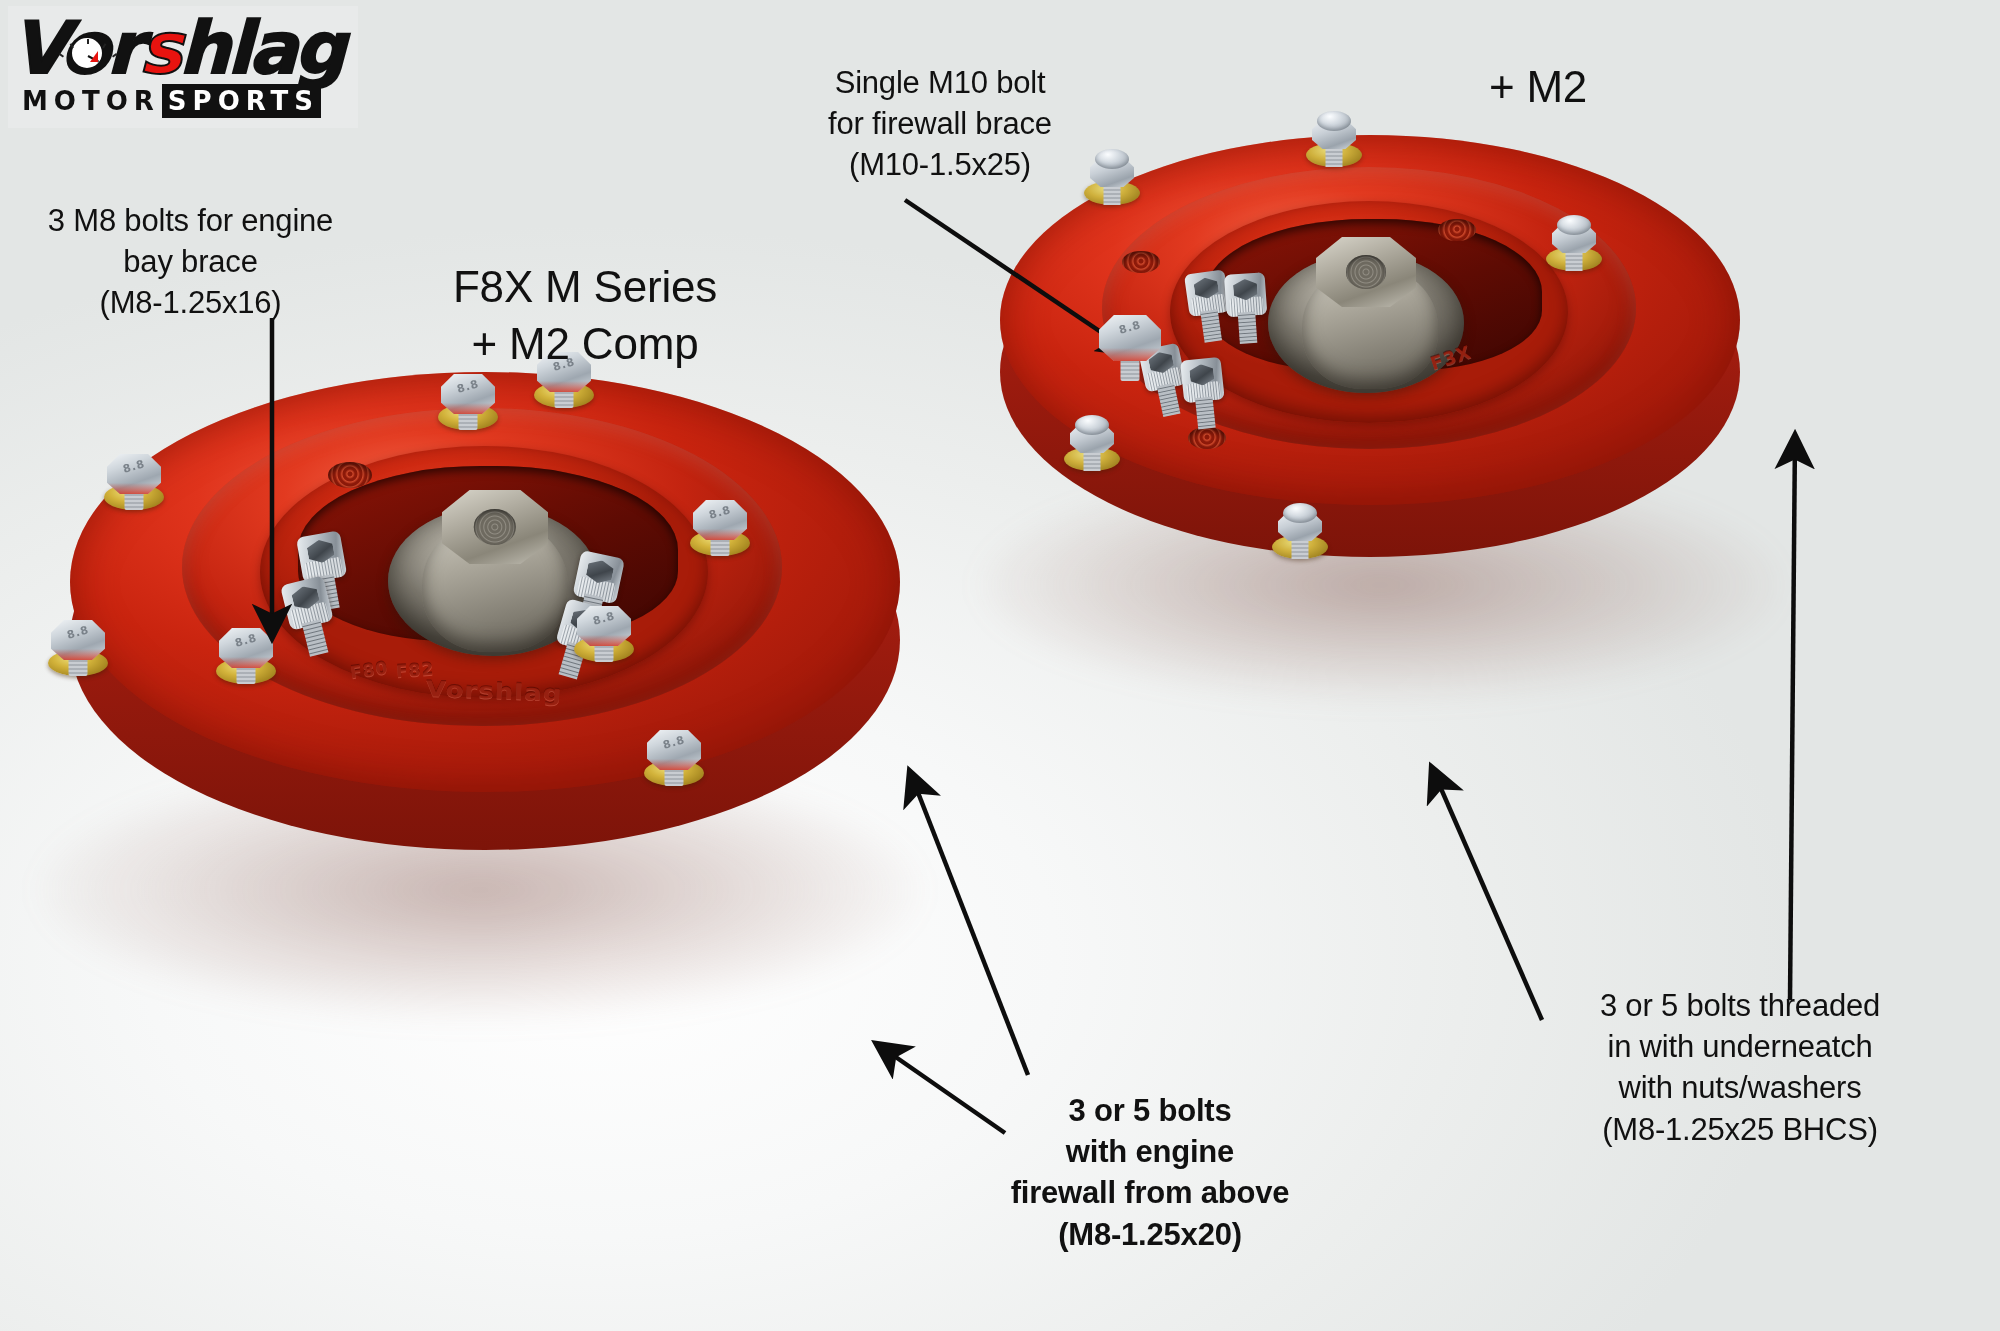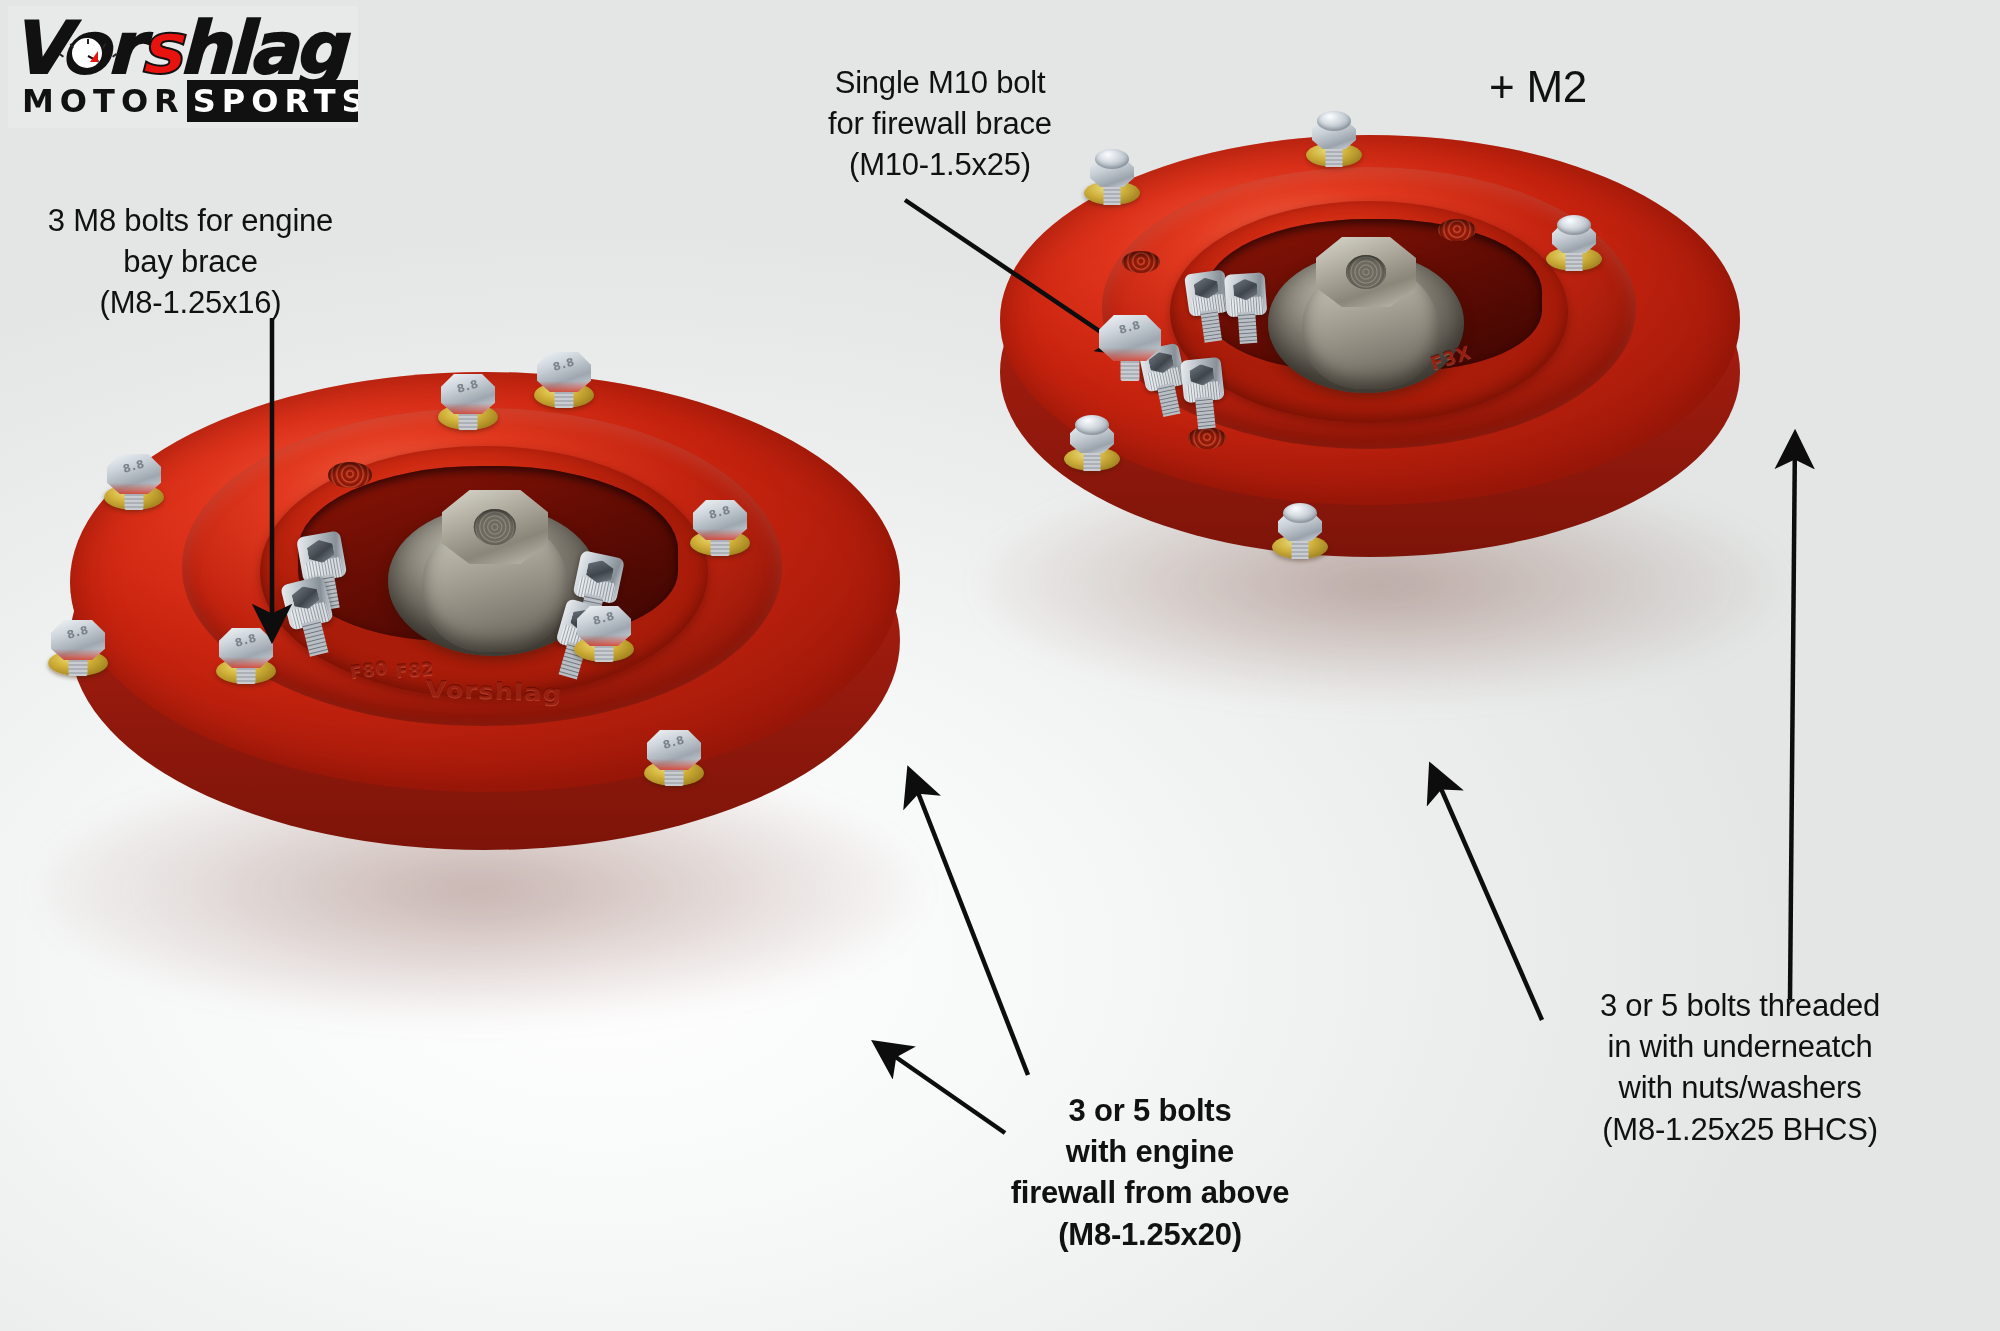--- a/index.html
+++ b/index.html
@@ -55,21 +55,21 @@
     width: 0; height: 0;
     border-left: 8px solid transparent;
     border-bottom: 11px solid #e8130f;
   }
   .logo-tick { position: absolute; width: 2px; height: 5px; background: #222; left: 15px; top: 1px;
                transform-origin: 50% 700%; }
   .logo-sub {
     position: absolute; left: 14px; top: 78px;
     width: 322px; height: 34px;
     font-family: "DejaVu Sans", sans-serif;
-    font-weight: bold; font-size: 32px; letter-spacing: 6px;
+    font-weight: bold; font-size: 26px; letter-spacing: 6px;
     color: #111; line-height: 34px; white-space: nowrap;
   }
   .logo-sub .inv {
     background: #111; color: #fff; padding: 2px 2px 2px 6px;
     margin-left: 2px;
   }
 
   
   .callout {
     position: absolute;
@@ -465,20 +465,24 @@
       </marker>
     </defs>
     <line x1="905" y1="200" x2="1132" y2="353" stroke="#0d0d0d" stroke-width="4.5" marker-end="url(#ah)"></line>
     <line x1="272" y1="318" x2="272" y2="637" stroke="#0d0d0d" stroke-width="4.5" marker-end="url(#ah)"></line>
     <line x1="1028" y1="1075" x2="910" y2="772" stroke="#0d0d0d" stroke-width="4.5" marker-end="url(#ah)"></line>
     <line x1="1005" y1="1133" x2="877" y2="1044" stroke="#0d0d0d" stroke-width="4.5" marker-end="url(#ah)"></line>
     <line x1="1542" y1="1020" x2="1432" y2="768" stroke="#0d0d0d" stroke-width="4.5" marker-end="url(#ah)"></line>
     <line x1="1790" y1="1000" x2="1795" y2="436" stroke="#0d0d0d" stroke-width="4.5" marker-end="url(#ah)"></line>
   </svg>
 
+  <div class="callout title" id="t-f8x">
+    <div>F8X M Series</div>
+    <div>+ M2 Comp</div>
+  </div>
 
   <div class="callout title" id="t-f2x">
     <div>+ M2</div>
   </div>
 
   <div class="callout note" id="c-m10">
     <div>Single M10 bolt</div>
     <div>for firewall brace</div>
     <div>(M10-1.5x25)</div>
   </div>

